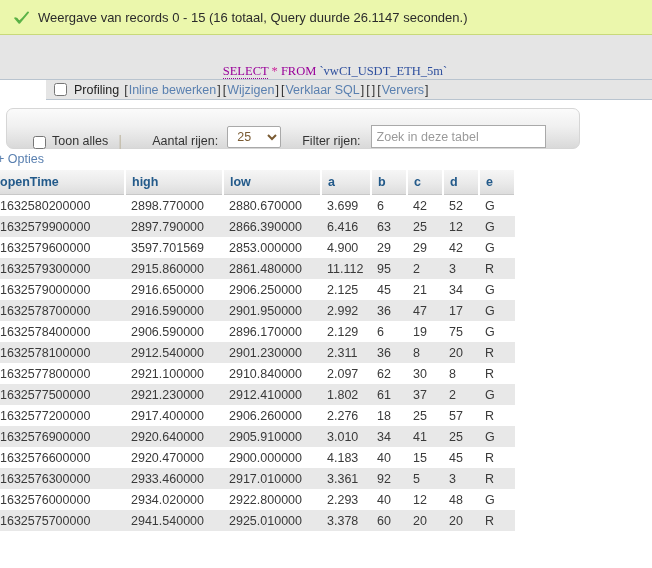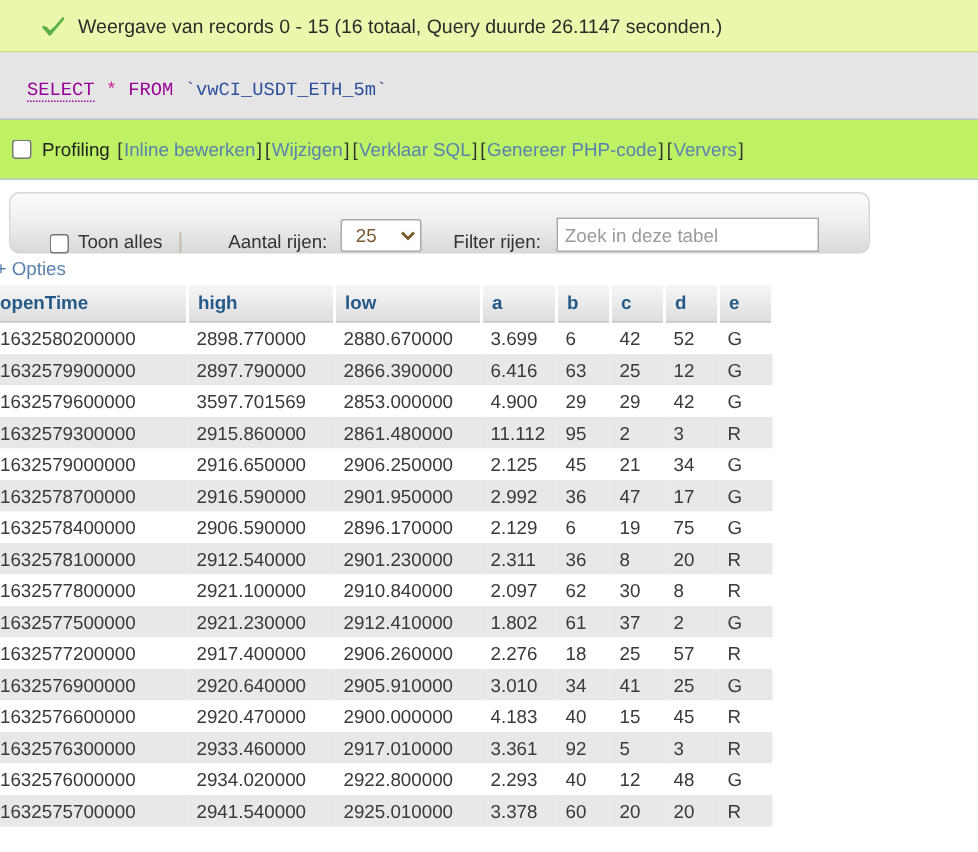--- a/index.html
+++ b/index.html
@@ -16,21 +16,21 @@
     color: #000000;
   }
 
   
   .success-banner {
     background: #ebf7ac;
     border-bottom: 1px solid #c8d97a;
     height: 35px;
     display: flex;
     align-items: center;
-    padding: 0 0 0 28px;
+    padding: 0 0 0 14px;
     box-sizing: border-box;
   }
   .check-icon {
     width: 15px;
     height: 15px;
     flex: 0 0 auto;
     margin-right: 9px;
     position: relative;
     top: 1px;
   }
@@ -39,47 +39,49 @@
     color: #2b2b2b;
     white-space: nowrap;
   }
 
   
   .sql-box {
     background: #e5e5e5;
     border-bottom: 1px solid #b9c4cf;
     height: 45px;
     box-sizing: border-box;
-    padding: 18px 0 0 18px;
-    font-family: Liberation Mono, monospace;
-    font-size: 12.5px;
-    white-space: nowrap;
+    padding: 29px 0 0 18px;
+    font-family: Liberation Serif, serif;
+    font-size: 12.5px;
+    white-space: nowrap;
+    text-align: center;
   }
   .kw {
     color: #990099;
     font-weight: normal;
   }
   .kw-select {
     color: #990099;
     border-bottom: 1px dotted #990099;
   }
   .star { color: #cc2299; }
   .ident { color: #2e4f9e; }
 
   
   .profiling-row {
-    background: #bef264;
+    background: #e5e5e5;
     border-bottom: 1px solid #b9c4cf;
-    height: 40px;
+    height: 20px;
     display: flex;
     align-items: center;
     padding-left: 8px;
     box-sizing: border-box;
     font-size: 12.5px;
     white-space: nowrap;
+    margin-left: 46px;
   }
   .profiling-row input[type=checkbox] {
     margin: 0 7px 0 0;
     width: 13px;
     height: 13px;
   }
   .profiling-label {
     color: #222222;
     margin-right: 4px;
   }
@@ -221,21 +223,20 @@
   <span class="bracket">[</span>
   <a class="qlink">Inline bewerken</a>
   <span class="bracket">]</span>
   <span class="bracket">[</span>
   <a class="qlink">Wijzigen</a>
   <span class="bracket">]</span>
   <span class="bracket">[</span>
   <a class="qlink">Verklaar SQL</a>
   <span class="bracket">]</span>
   <span class="bracket">[</span>
-  <a class="qlink">Genereer PHP-code</a>
   <span class="bracket">]</span>
   <span class="bracket">[</span>
   <a class="qlink">Ververs</a>
   <span class="bracket">]</span>
 </div>
 
 <div class="toolbar-wrap">
   <div class="toolbar">
     <input type="checkbox" style="">
     <span class="tb-label">Toon alles</span>

